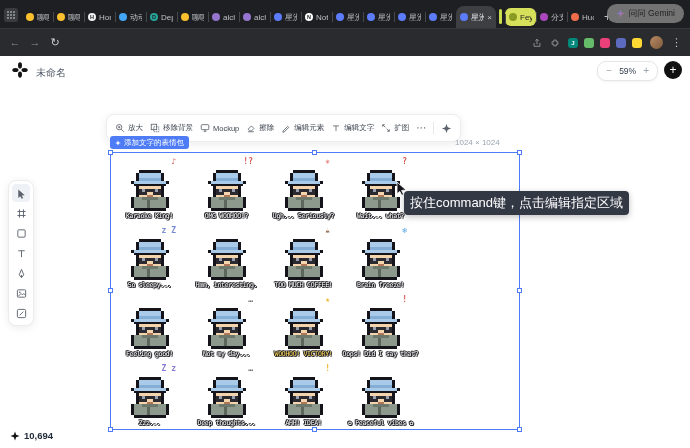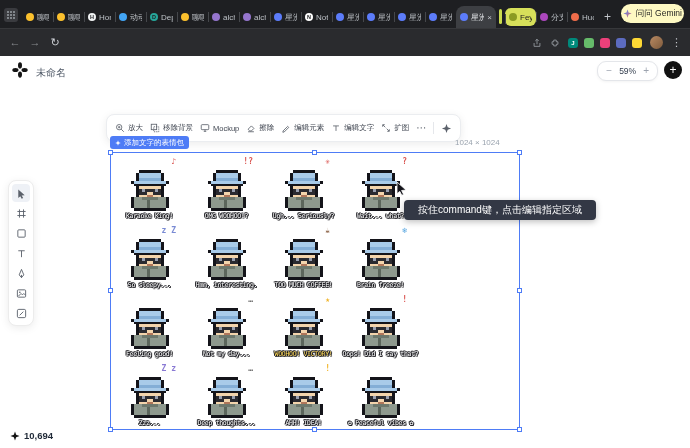--- a/index.html
+++ b/index.html
@@ -16,22 +16,22 @@
        padding:0 4px;border-radius:8px 8px 0 0;color:#bdc1c6;font-size:8px;position:relative;flex:none;}
   .tab:not(.active):not(:first-child)::before{content:'';position:absolute;left:0;top:6px;width:1px;height:10px;background:#45474b;}
   .tab .lbl{overflow:hidden;white-space:nowrap;min-width:0;}
   .tab.active{background:#3d3f43;color:#e8eaed;width:40px;}
   .tab .close{font-size:8px;color:#c3c6cb;margin-left:auto;}
   .fav{width:8px;height:8px;border-radius:50%;flex:none;display:flex;align-items:center;justify-content:center;
        font-size:5.5px;font-weight:bold;color:#202124;}
   .group-bar{width:3px;height:15px;border-radius:2px;background:#cbdc4e;margin:0 3px 4px 3px;flex:none;}
   .tab.chip{border-radius:6px;height:18px;margin-bottom:2px;}
   .newtab{color:#c3c6cb;font-size:12px;margin:0 0 5px 6px;flex:none;line-height:1;}
-  .gemini{position:absolute;right:6px;top:4px;height:19px;border-radius:10px;background:#fef9c3;color:#1f1f1f;
-          font-size:8.5px;display:flex;align-items:center;gap:4px;padding:0 2px;}
+  .gemini{position:absolute;right:6px;top:4px;height:19px;border-radius:10px;background:#737373;color:#1f1f1f;
+          font-size:8.5px;display:flex;align-items:center;gap:4px;padding:0 9px;}
   .addrbar{position:absolute;top:28px;left:0;width:690px;height:28px;background:#2a2b2e;display:flex;
            align-items:center;padding:0 8px;box-sizing:border-box;gap:6px;border-top:1px solid #37383b;}
   .navbtn{width:14px;text-align:center;font-size:11px;color:#8a8d91;flex:none;line-height:1;}
   .navbtn.lit{color:#d0d3d8;}
   .urlpill{width:400px;height:18px;background:#1d1e21;border-radius:9px;display:flex;align-items:center;
            padding:0 8px;box-sizing:border-box;gap:5px;flex:none;}
   .urlpill .url{flex:1;color:#dfe1e5;font-size:8.5px;white-space:nowrap;overflow:hidden;}
   .ricons{display:flex;align-items:center;gap:8px;margin-left:10px;flex:1;justify-content:flex-end;}
   .extdot{width:10px;height:10px;border-radius:3px;flex:none;display:flex;align-items:center;justify-content:center;
           font-size:6px;font-weight:bold;color:#fff;}
@@ -65,22 +65,22 @@
             font-size:7.5px;display:flex;align-items:center;gap:3px;padding:0 5px;}
   .selbadge svg{width:6px;height:6px;display:block;}
   .seldims{position:absolute;top:138px;left:455px;width:65px;font-size:8px;color:#9aa3ae;}
   .grid{position:absolute;left:111px;top:153px;width:308px;height:276px;display:grid;
         grid-template-columns:repeat(4,1fr);grid-template-rows:repeat(4,1fr);}
   .cell{position:relative;display:flex;flex-direction:column;align-items:center;justify-content:flex-end;padding-bottom:2px;box-sizing:border-box;}
   .cell svg.char{width:44px;height:41px;margin-bottom:1px;}
   .cap{font-family:"DejaVu Sans Mono",monospace;font-weight:normal;font-size:6.5px;letter-spacing:-0.3px;white-space:nowrap;color:#fff;
        text-shadow:-1px 0 #17171c,1px 0 #17171c,0 -1px #17171c,0 1px #17171c,1px 1px #17171c,-1px -1px #17171c;}
   .mark{position:absolute;top:4px;right:12px;font-size:8px;font-weight:bold;font-family:"DejaVu Sans Mono",monospace;}
-  .tooltip{position:absolute;left:404px;top:200px;background:#333845;color:#fff;font-size:10px;border-radius:4px;
-           padding:3px 14px;white-space:nowrap;box-shadow:0 2px 6px rgba(0,0,0,.25);}
+  .tooltip{position:absolute;left:404px;top:191px;background:#333845;color:#fff;font-size:13px;border-radius:4px;
+           padding:3px 6px;white-space:nowrap;box-shadow:0 2px 6px rgba(0,0,0,.25);}
   .cursor{position:absolute;left:396px;top:182px;width:12px;height:14px;}
   .credits{position:absolute;left:10px;top:430px;display:flex;align-items:center;gap:4px;font-size:9.5px;color:#1f2937;font-weight:bold;}
   .credits svg{width:10px;height:10px;display:block;}
 </style>
 </head>
 <body>
 
 <div class="stage">
 
   <div class="tabstrip">

